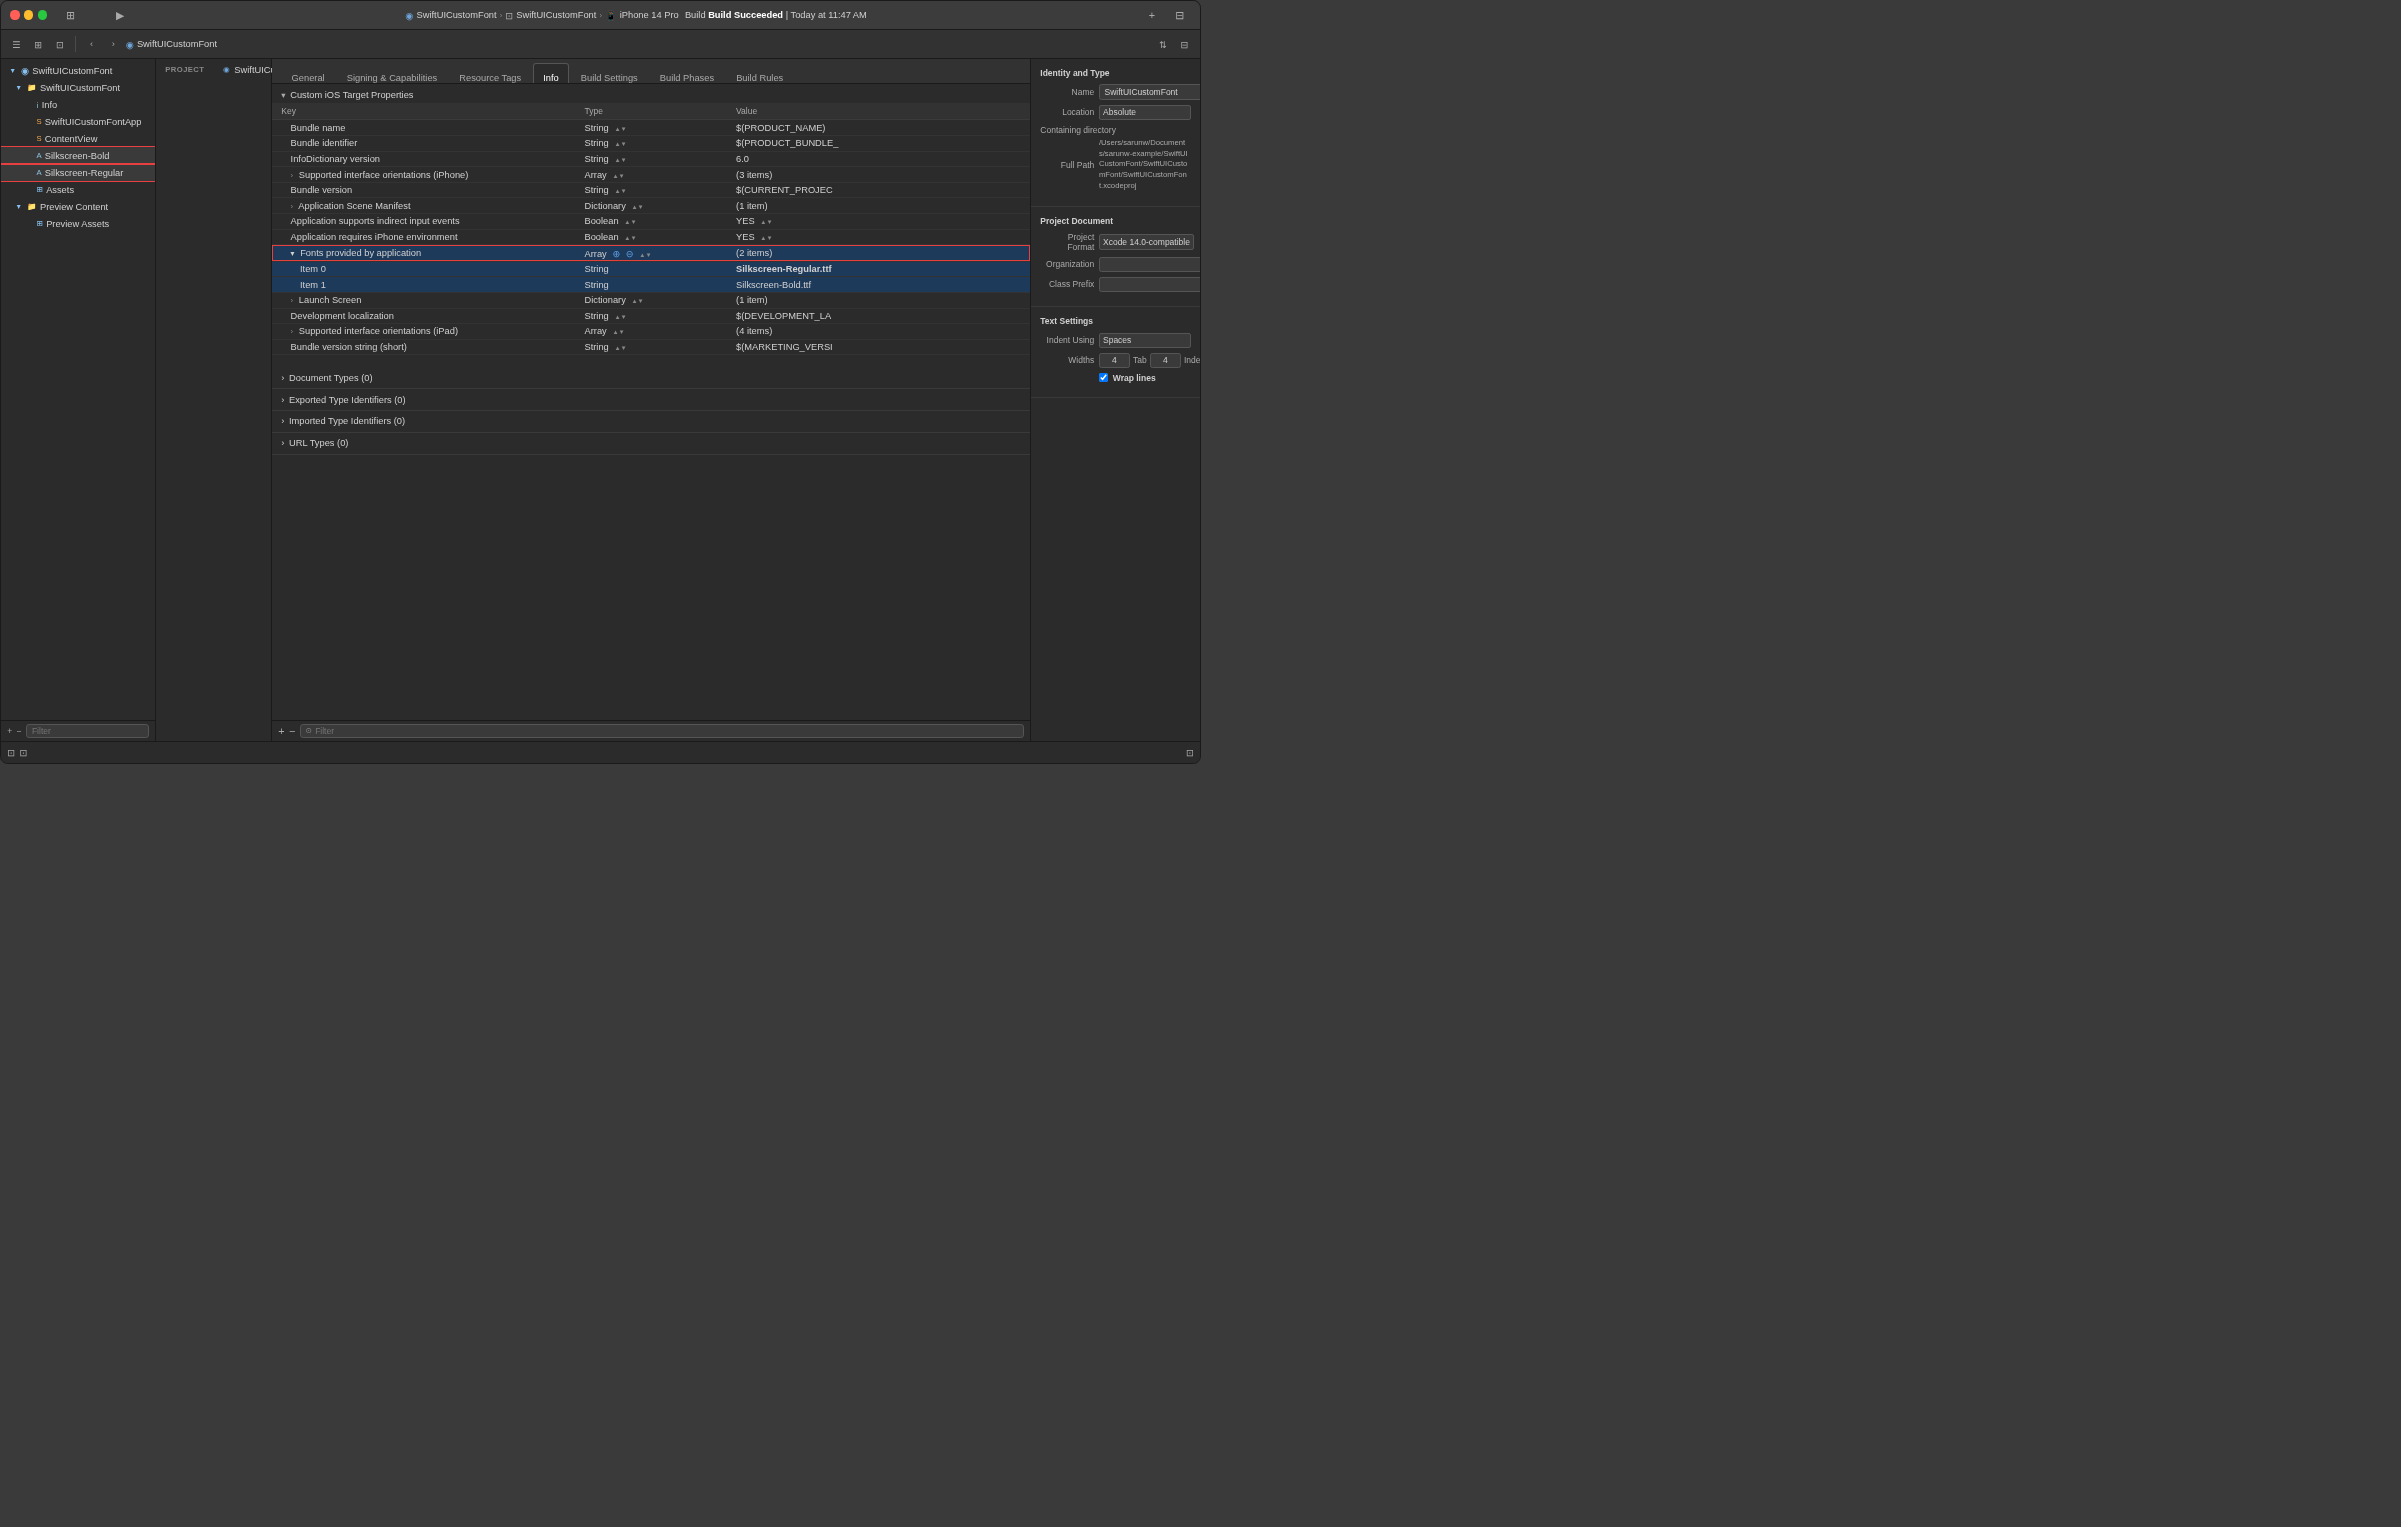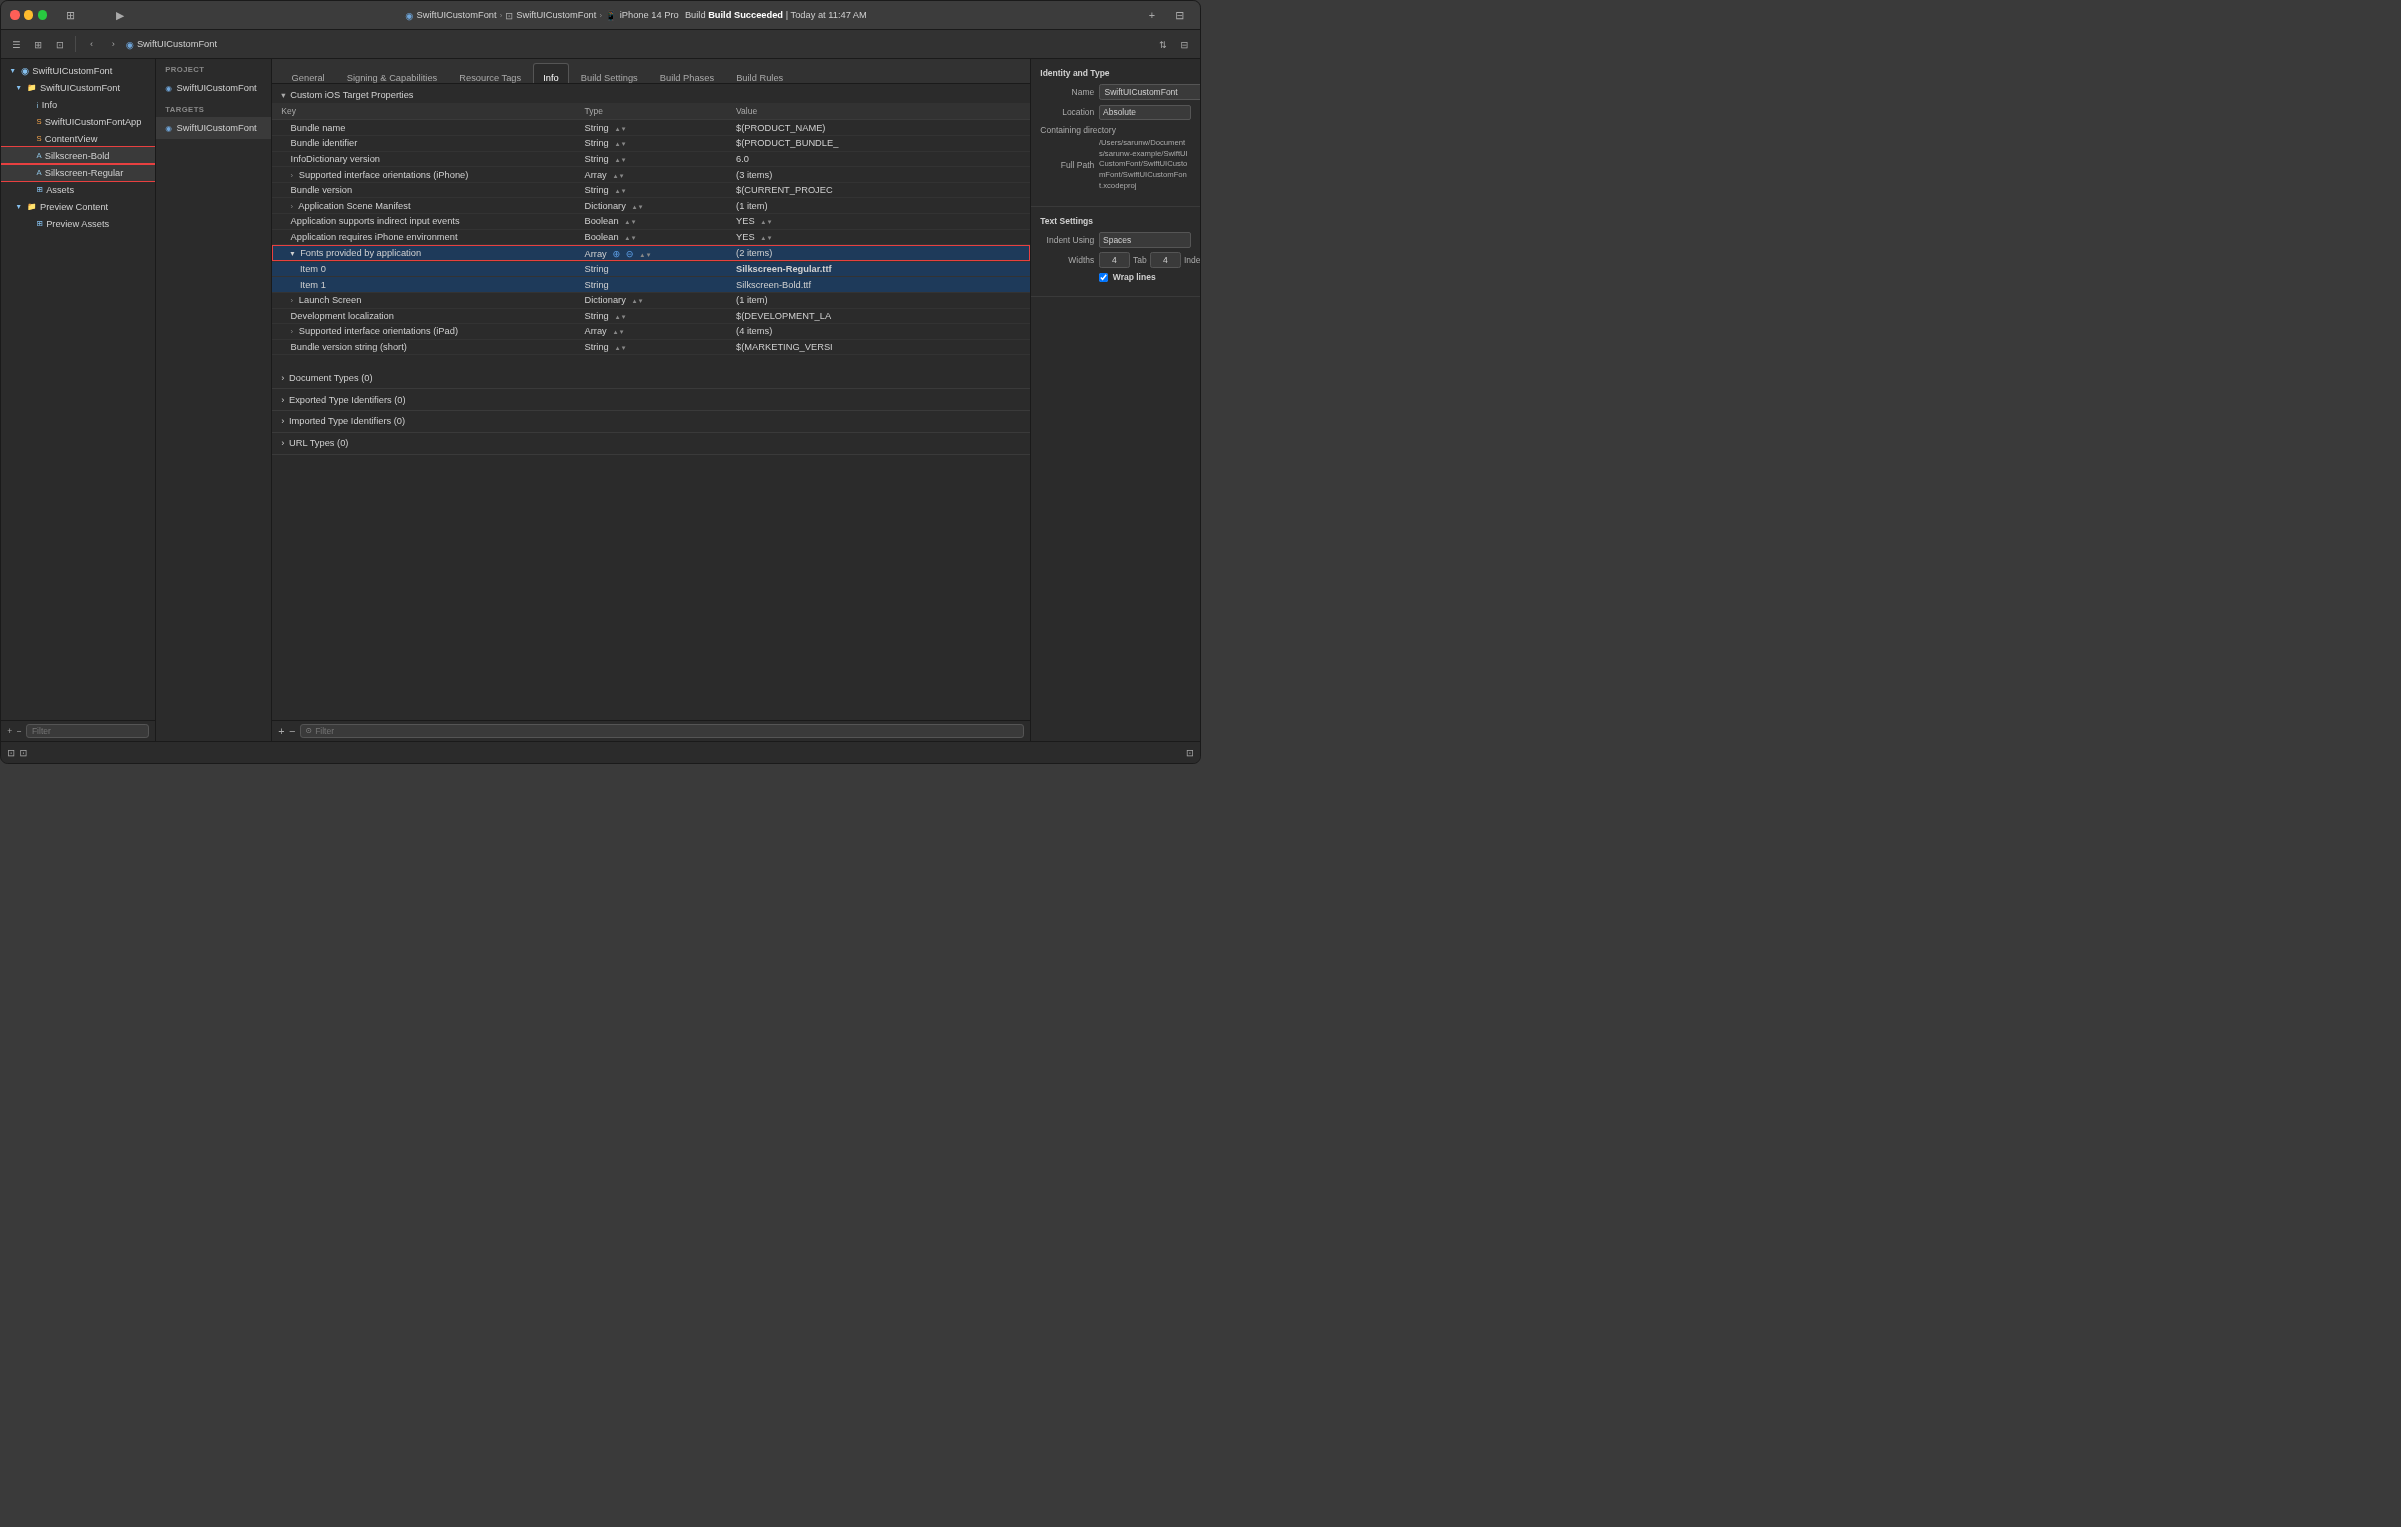--- a/index.html
+++ b/index.html
@@ -195,21 +195,20 @@
       background: #2b2b2b;
       overflow: hidden;
     }
 
     
     .targets-panel {
       width: 116px;
       background: #2b2b2b;
       border-right: 0.8px solid #1a1a1a;
       display: flex;
-      flex-direction: column;
     }
     .targets-section-label {
       color: #888;
       font-size: 7.7px;
       font-weight: 600;
       padding: 6.2px 9.3px 3.1px;
       text-transform: uppercase;
       letter-spacing: 0.4px;
     }
     .targets-item {
@@ -775,20 +774,37 @@
         </div>
         <div style="margin-bottom:3.1px;">
           <span style="color:#aaa;font-size:8.5px;">Containing directory</span>
         </div>
         <div class="right-row">
           <span class="right-label">Full Path</span>
           <span class="right-fullpath">/Users/sarunw/Documents/sarunw-example/SwiftUICustomFont/SwiftUICustomFont/SwiftUICustomFont.xcodeproj</span>
         </div>
       </div>
 
+      <div class="right-section">
+        <div class="right-section-title">Project Document</div>
+        <div class="right-row">
+          <span class="right-label">Project Format</span>
+          <select class="right-select">
+            <option>Xcode 14.0-compatible</option>
+          </select>
+        </div>
+        <div class="right-row">
+          <span class="right-label">Organization</span>
+          <input class="right-input" type="text" style="">
+        </div>
+        <div class="right-row">
+          <span class="right-label">Class Prefix</span>
+          <input class="right-input" type="text" style="">
+        </div>
+      </div>
 
       <div class="right-section">
         <div class="right-section-title">Text Settings</div>
         <div class="right-row">
           <span class="right-label">Indent Using</span>
           <select class="right-select">
             <option>Spaces</option>
             <option>Tabs</option>
           </select>
         </div>

